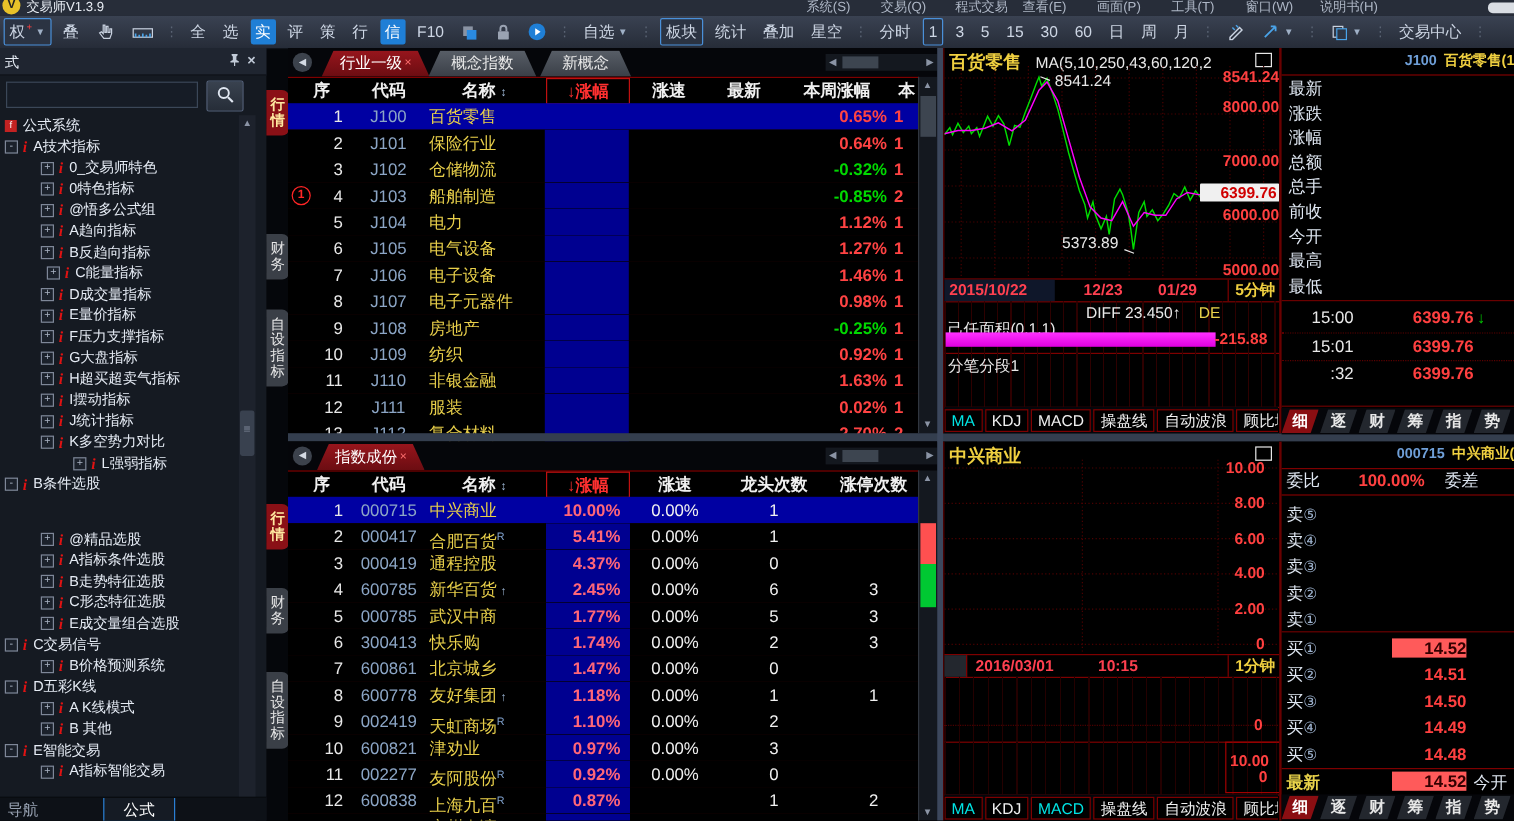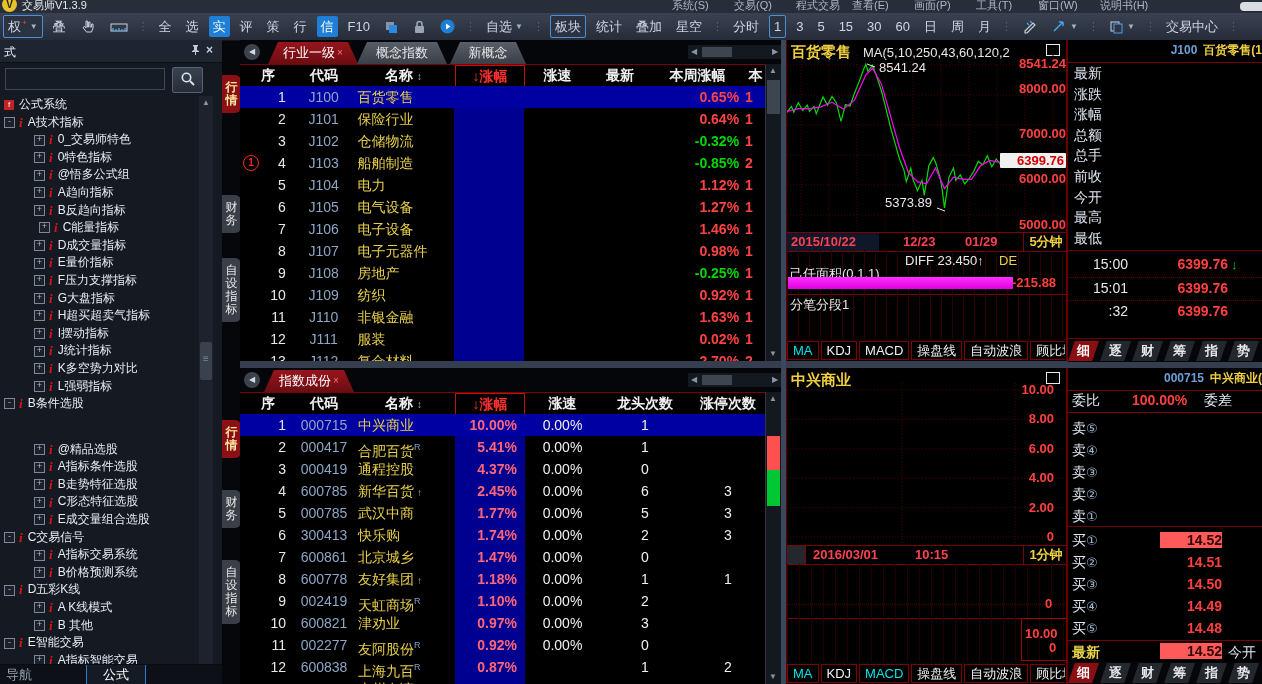--- a/index.html
+++ b/index.html
@@ -304,29 +304,28 @@
         <div class="trow" style="padding-left: 34px;"><span class="texp">+</span><span class="ticon">i</span><span>B反趋向指标</span></div>
         <div class="trow" style="padding-left: 39px;"><span class="texp">+</span><span class="ticon">i</span><span>C能量指标</span></div>
         <div class="trow" style="padding-left: 34px;"><span class="texp">+</span><span class="ticon">i</span><span>D成交量指标</span></div>
         <div class="trow" style="padding-left: 34px;"><span class="texp">+</span><span class="ticon">i</span><span>E量价指标</span></div>
         <div class="trow" style="padding-left: 34px;"><span class="texp">+</span><span class="ticon">i</span><span>F压力支撑指标</span></div>
         <div class="trow" style="padding-left: 34px;"><span class="texp">+</span><span class="ticon">i</span><span>G大盘指标</span></div>
         <div class="trow" style="padding-left: 34px;"><span class="texp">+</span><span class="ticon">i</span><span>H超买超卖气指标</span></div>
         <div class="trow" style="padding-left: 34px;"><span class="texp">+</span><span class="ticon">i</span><span>I摆动指标</span></div>
         <div class="trow" style="padding-left: 34px;"><span class="texp">+</span><span class="ticon">i</span><span>J统计指标</span></div>
         <div class="trow" style="padding-left: 34px;"><span class="texp">+</span><span class="ticon">i</span><span>K多空势力对比</span></div>
-        <div class="trow" style="padding-left: 34px;"><span class="texp">+</span><span class="ticon">i</span><span>L强弱指标</span></div>
+        <div class="trow" style="padding-left: 34px; margin-left: 27px;"><span class="texp">+</span><span class="ticon">i</span><span>L强弱指标</span></div>
         <div class="trow" style="padding-left: 4px;"><span class="texp">-</span><span class="ticon">i</span><span>B条件选股</span></div>
         <div class="trow" style="padding-left: 34px; margin-top: 28px;"><span class="texp">+</span><span class="ticon">i</span><span>@精品选股</span></div>
         <div class="trow" style="padding-left: 34px;"><span class="texp">+</span><span class="ticon">i</span><span>A指标条件选股</span></div>
         <div class="trow" style="padding-left: 34px;"><span class="texp">+</span><span class="ticon">i</span><span>B走势特征选股</span></div>
         <div class="trow" style="padding-left: 34px;"><span class="texp">+</span><span class="ticon">i</span><span>C形态特征选股</span></div>
         <div class="trow" style="padding-left: 34px;"><span class="texp">+</span><span class="ticon">i</span><span>E成交量组合选股</span></div>
         <div class="trow" style="padding-left: 4px;"><span class="texp">-</span><span class="ticon">i</span><span>C交易信号</span></div>
-        <div class="trow" style="padding-left: 34px;"><span class="texp">+</span><span class="ticon">i</span><span>A指标交易系统</span></div>
         <div class="trow" style="padding-left: 34px;"><span class="texp">+</span><span class="ticon">i</span><span>B价格预测系统</span></div>
         <div class="trow" style="padding-left: 4px;"><span class="texp">-</span><span class="ticon">i</span><span>D五彩K线</span></div>
         <div class="trow" style="padding-left: 34px;"><span class="texp">+</span><span class="ticon">i</span><span>A K线模式</span></div>
         <div class="trow" style="padding-left: 34px;"><span class="texp">+</span><span class="ticon">i</span><span>B 其他</span></div>
         <div class="trow" style="padding-left: 4px;"><span class="texp">-</span><span class="ticon">i</span><span>E智能交易</span></div>
         <div class="trow" style="padding-left: 34px;"><span class="texp">+</span><span class="ticon">i</span><span>A指标智能交易</span></div>
       </div>
     <div class="abs" id="sb-scroll">
       <div class="sbarrow" style="top:0">▲</div>
       <div id="sb-thumb"></div>

